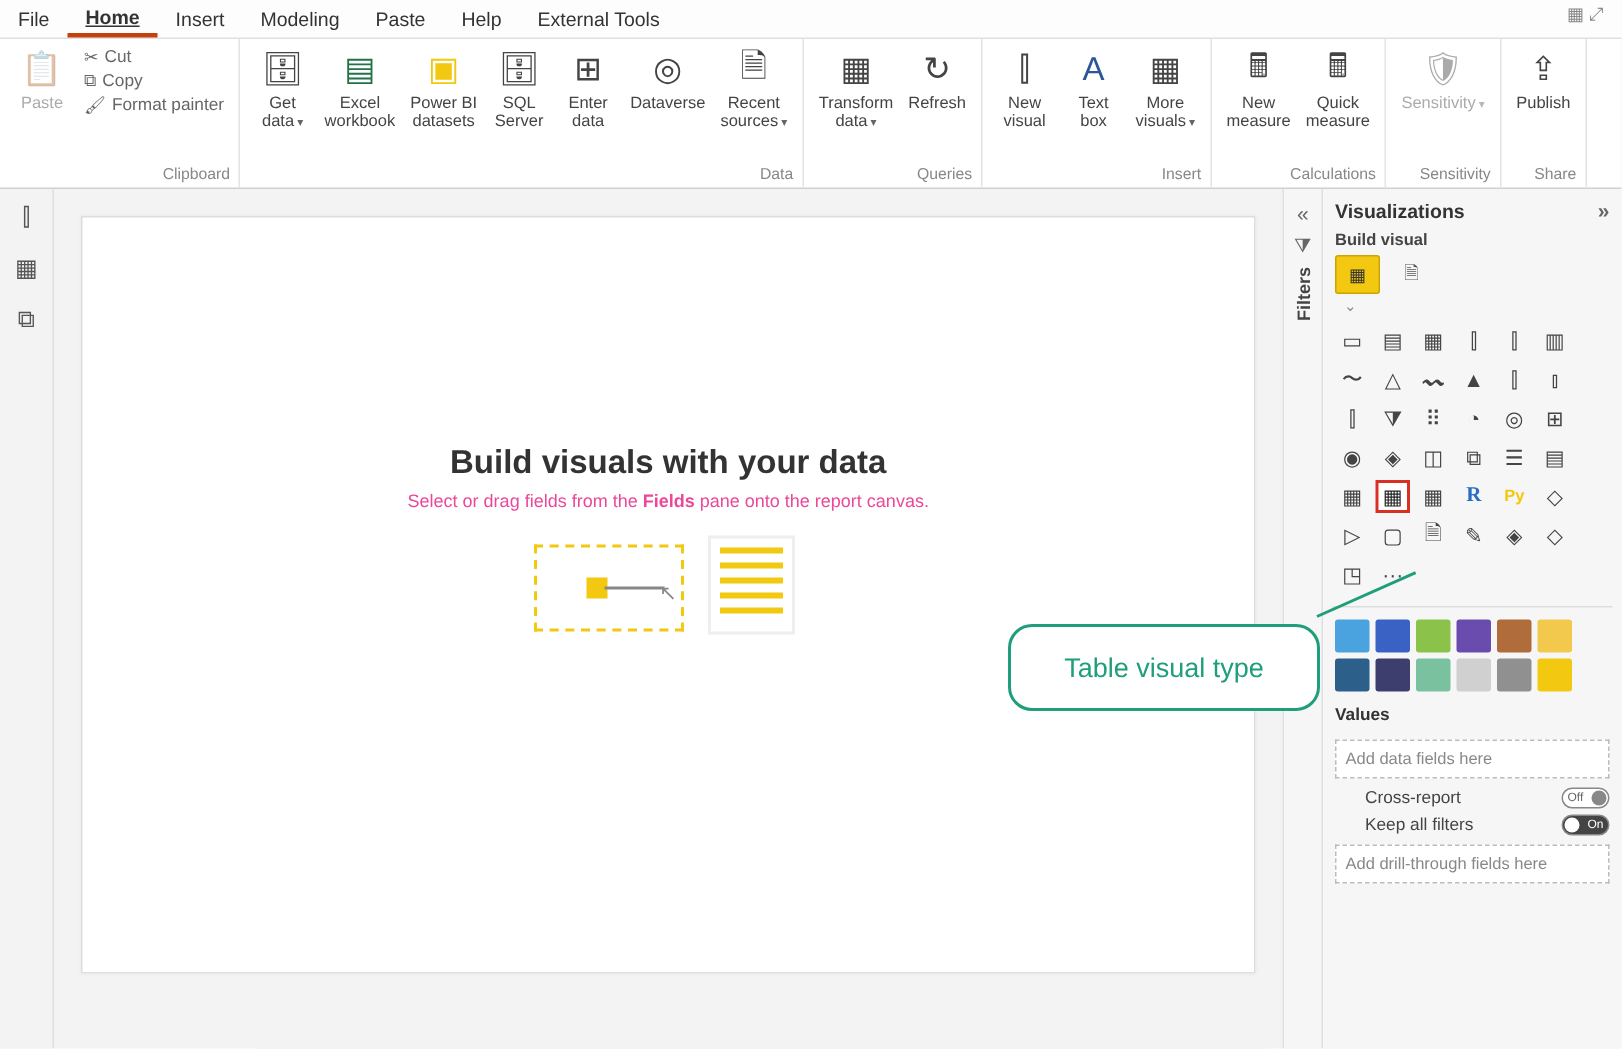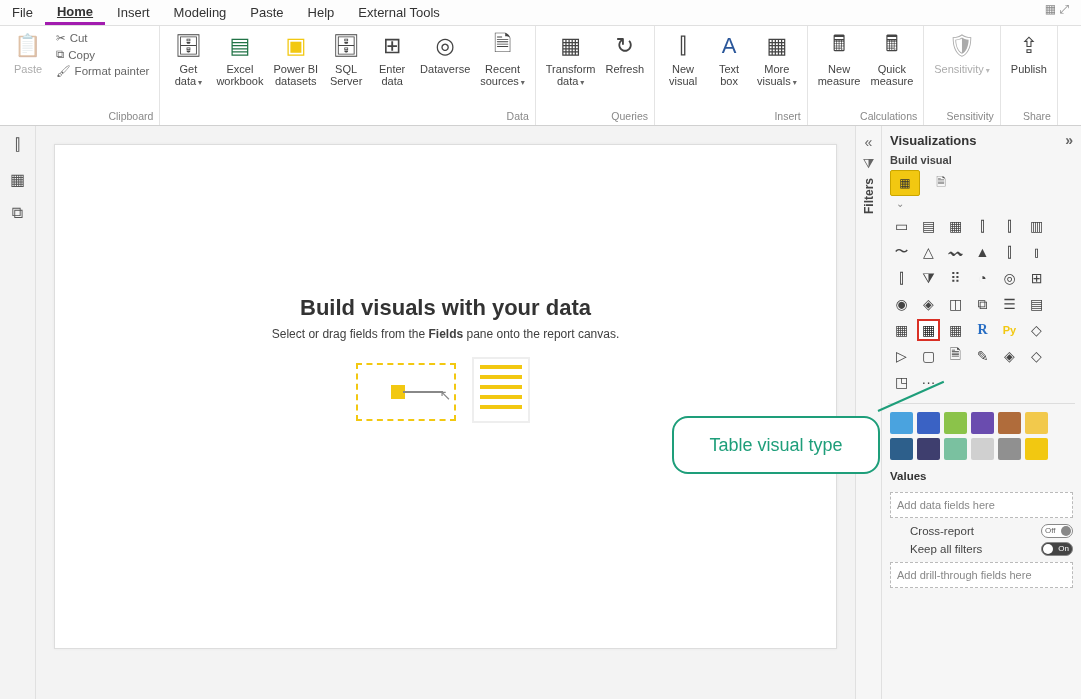--- a/index.html
+++ b/index.html
@@ -1,19 +1,19 @@
 <!DOCTYPE html>
 <html><head>
 <meta charset="utf-8">
 <style>
   * { box-sizing: border-box; margin:0; padding:0; font-family: "Segoe UI", Arial, sans-serif; }
   body { width:1081px; height:699px; background:#f3f3f3; color:#333; font-size:12px; overflow:hidden; position:relative;}
   .menubar { height:26px; display:flex; align-items:center; background:#fdfdfd; border-bottom:1px solid #e0e0e0;}
   .menubar .m { padding:0 12px; height:100%; display:flex; align-items:center; font-size:13px; cursor:pointer;}
-  .menubar .m.active { border-bottom:3px solid #a21caf; font-weight:600;text-decoration:underline;}
+  .menubar .m.active { border-bottom:3px solid #c2410c; font-weight:600;text-decoration:underline;}
   .topright-icon {position:absolute; right:12px; top:2px; color:#888;}
   .ribbon { background:#fff; height:100px; display:flex; border-bottom:1px solid #d0d0d0;}
   .rgroup { display:flex; flex-direction:column; border-right:1px solid #e4e4e4; padding:2px 6px 0 6px; }
   .rgroup .items { display:flex; flex:1; align-items:flex-start; gap:2px;}
   .rgroup .lab { text-align:right; font-size:10.5px; color:#888; padding:1px 0 3px 0;}
   .bigbtn { display:flex; flex-direction:column; align-items:center; justify-content:flex-start; padding:2px 4px; min-width:44px; cursor:pointer;}
   .bigbtn .ic { width:32px; height:32px; display:flex; align-items:center; justify-content:center; font-size:22px; color:#444;}
   .bigbtn .bl { font-size:11px; text-align:center; line-height:12px; margin-top:1px; color:#444;}
   .bigbtn.dim { opacity:.45; }
   .smallcol { display:flex; flex-direction:column; gap:1px; padding:2px 2px; }
@@ -21,21 +21,21 @@
   .dd::after{content:"\25BE"; font-size:8px; margin-left:2px; color:#666;}
   
   .mainrow { display:flex; height:calc(100% - 126px);}
   .viewslider { width:36px; background:#f3f3f3; border-right:1px solid #e0e0e0; display:flex; flex-direction:column; align-items:center; padding-top:8px; gap:12px;}
   .viewslider .vbtn{ width:22px; height:22px; display:flex; align-items:center; justify-content:center; font-size:16px; color:#555; cursor:pointer;}
   
   .canvaswrap { flex:1; display:flex; justify-content:center; align-items:flex-start; padding:18px; position:relative;}
   .canvas { width:100%; height:94%; background:#fff; border:1px solid #ddd; box-shadow:0 0 3px rgba(0,0,0,.05); position:relative;}
   .placeholder { position:absolute; left:0; right:0; top:150px; text-align:center;}
   .placeholder h2{font-size:22px; font-weight:600; color:#333; margin-bottom:6px;}
-  .placeholder p{font-size:12px; color:#404040;}
+  .placeholder p{font-size:12px; color:#ec4899;}
   .placeholder p b{font-weight:600;}
   .ph-illus { margin:16px auto 0; width:180px; height:70px; position:relative;}
   .ph-illus .blk{position:absolute; border:2px dashed #f2c811;}
   
   .filtersbar { width:26px; background:#f6f6f6; border-left:1px solid #e0e0e0; display:flex; flex-direction:column; align-items:center; padding-top:8px; gap:6px;}
   .filtersbar .chev{font-size:14px; color:#666; cursor:pointer;}
   .filtersbar .fl { writing-mode:vertical-rl; transform:rotate(180deg); font-size:12px; font-weight:600; color:#444;}
   
   .vizpane { width:200px; background:#f6f6f6; border-left:1px solid #e0e0e0; display:flex; flex-direction:column; overflow:hidden;}
   .vizpane .head{display:flex; align-items:center; justify-content:space-between; padding:6px 8px; font-weight:600; font-size:13px; color:#333;}

